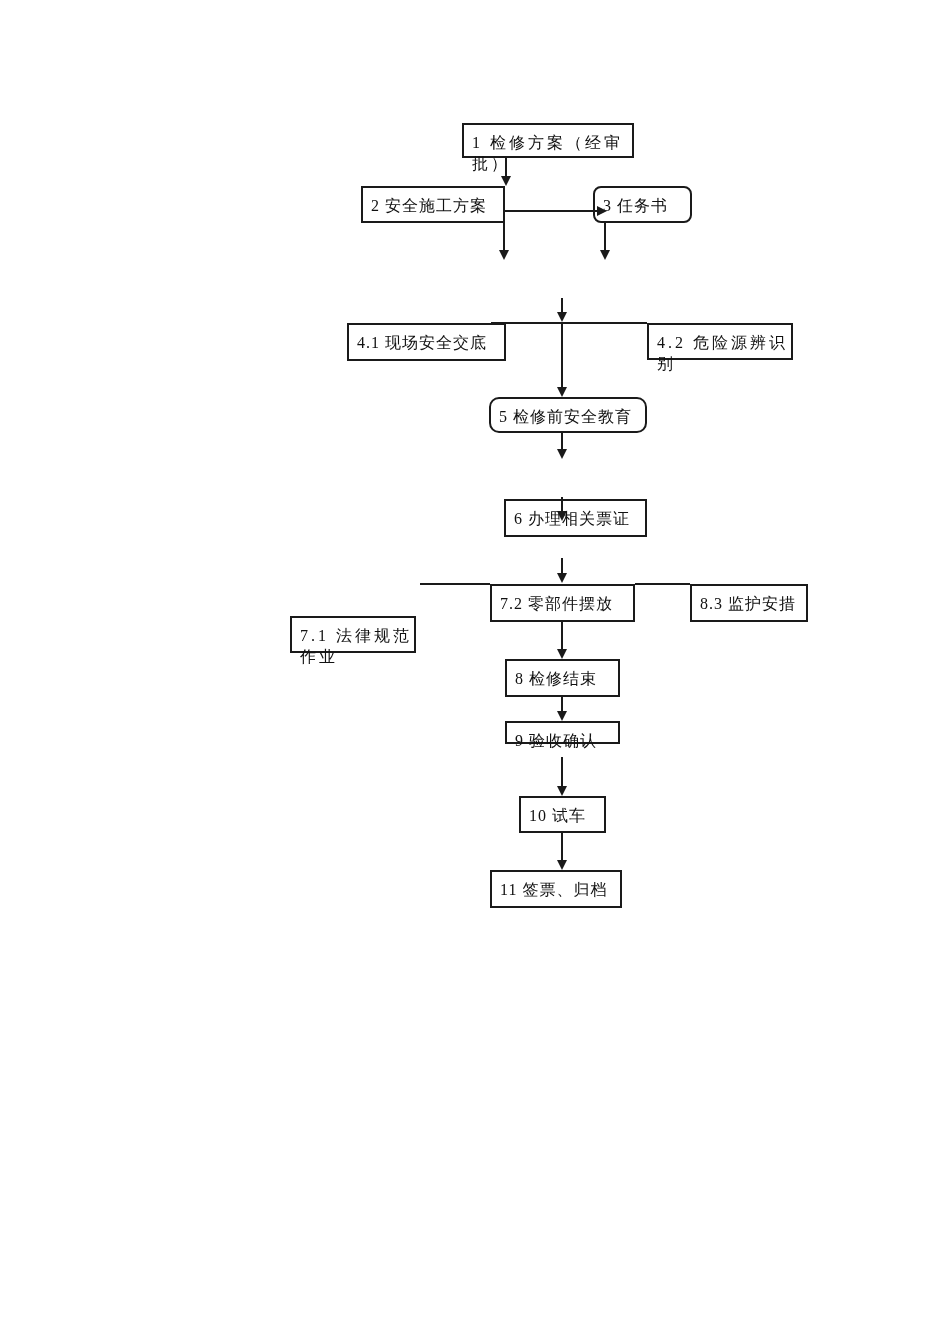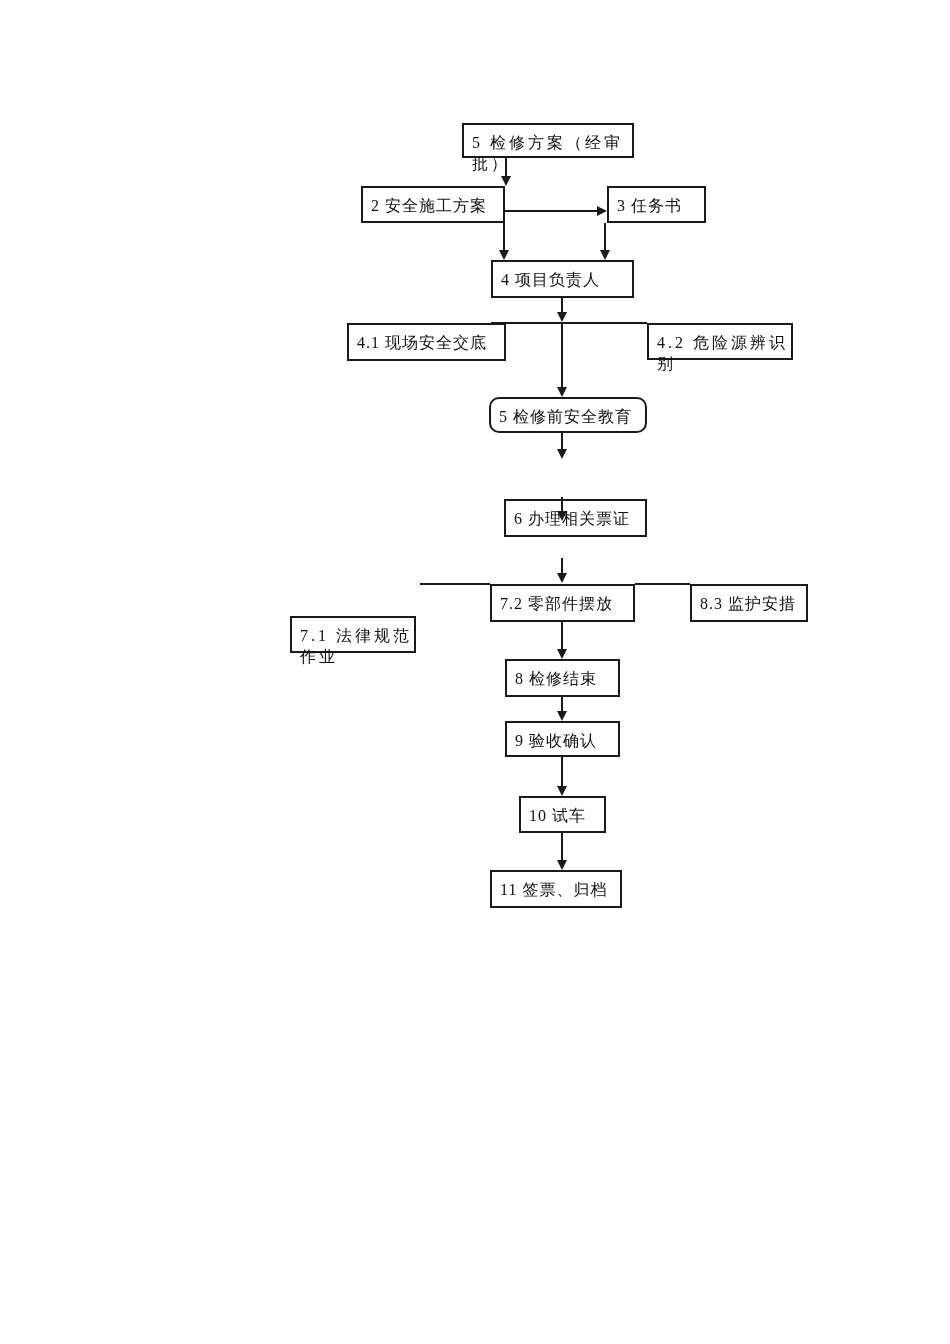--- a/index.html
+++ b/index.html
@@ -39,36 +39,35 @@
     border-top: 5px solid transparent;
     border-bottom: 5px solid transparent;
     border-left: 10px solid #1a1a1a;
   }
 </style>
 </head>
 <body>
 
 <div class="page">
   <div class="canvas">
-      <div class="node spaced" style="left: 462px; top: 123px; width: 172px; height: 35px;">5 检修方案（经审
+      <div class="node spaced" style="left: 462px; top: 123px; width: 172px; height: 35px;">1 检修方案（经审
 批）</div>
       <div class="node" style="left: 361px; top: 186px; width: 144px; height: 37px;">2 安全施工方案</div>
-      <div class="node" style="left: 607px; top: 186px; width: 99px; height: 37px;">3 任务书</div>
-      <div class="node" style="left: 491px; top: 260px; width: 143px; height: 38px;">4 项目负责人</div>
+      <div class="node" style="left: 593px; top: 186px; width: 99px; height: 37px; border-radius: 8px;">3 任务书</div>
       <div class="node" style="left: 332px; top: 323px; width: 159px; height: 38px; margin-left: 15px;">4.1 现场安全交底</div>
       <div class="node spaced" style="left: 647px; top: 323px; width: 146px; height: 37px;">4.2 危险源辨识
 别</div>
       <div class="node" style="left: 489px; top: 397px; width: 158px; height: 36px; border-radius: 10px;">5 检修前安全教育</div>
       <div class="node" style="left: 504px; top: 451px; width: 143px; height: 38px; margin-top: 48px;">6 办理相关票证</div>
       <div class="node spaced" style="left: 290px; top: 616px; width: 126px; height: 37px;">7.1 法律规范
 作业</div>
       <div class="node" style="left: 490px; top: 584px; width: 145px; height: 38px;">7.2 零部件摆放</div>
       <div class="node" style="left: 690px; top: 584px; width: 118px; height: 38px;">8.3 监护安措</div>
       <div class="node" style="left: 505px; top: 659px; width: 115px; height: 38px;">8 检修结束</div>
-      <div class="node" style="left: 505px; top: 721px; width: 115px; height: 36px;">9 验收确认</div>
+      <div class="node" style="left: 505px; top: 721px; width: 115px; height: 23px;">9 验收确认</div>
       <div class="node" style="left: 519px; top: 796px; width: 87px; height: 37px;">10 试车</div>
       <div class="node" style="left: 490px; top: 870px; width: 132px; height: 38px;">11 签票、归档</div>
       <div class="edge-line" style="left: 505px; top: 158px; width: 2px; height: 19px;"></div>
       <div class="arrow-down" style="left: 501px; top: 176px;"></div>
       <div class="edge-line" style="left: 505px; top: 210px; height: 2px; width: 93px;"></div>
       <div class="arrow-right" style="left: 597px; top: 206px;"></div>
       <div class="edge-line" style="left: 503px; top: 223px; width: 2px; height: 28px;"></div>
       <div class="arrow-down" style="left: 499px; top: 250px;"></div>
       <div class="edge-line" style="left: 604px; top: 223px; width: 2px; height: 28px;"></div>
       <div class="arrow-down" style="left: 600px; top: 250px;"></div>

